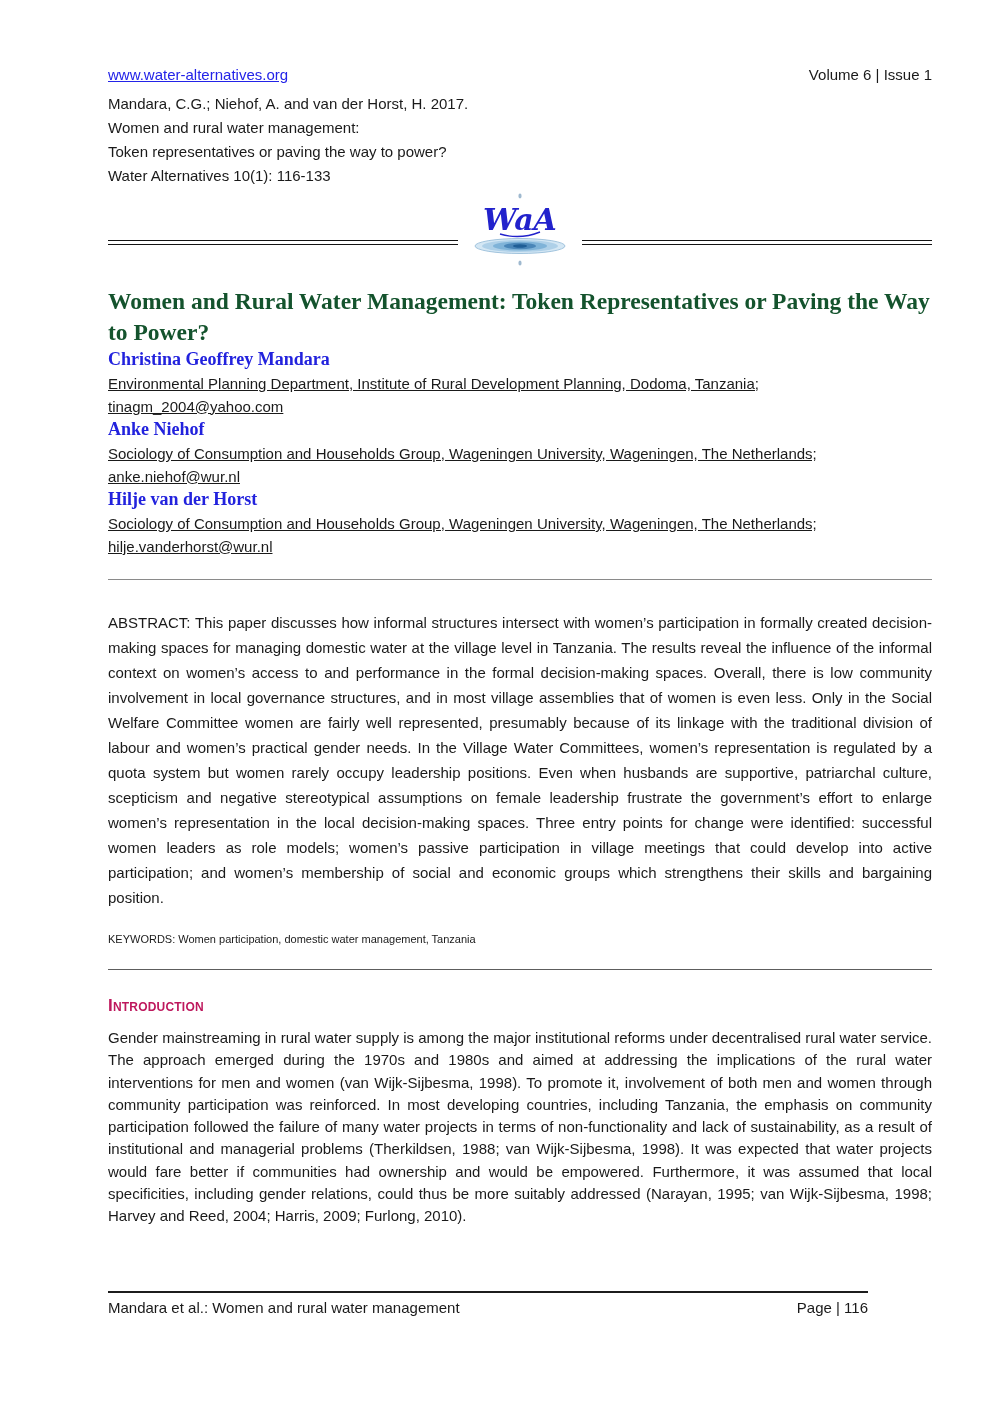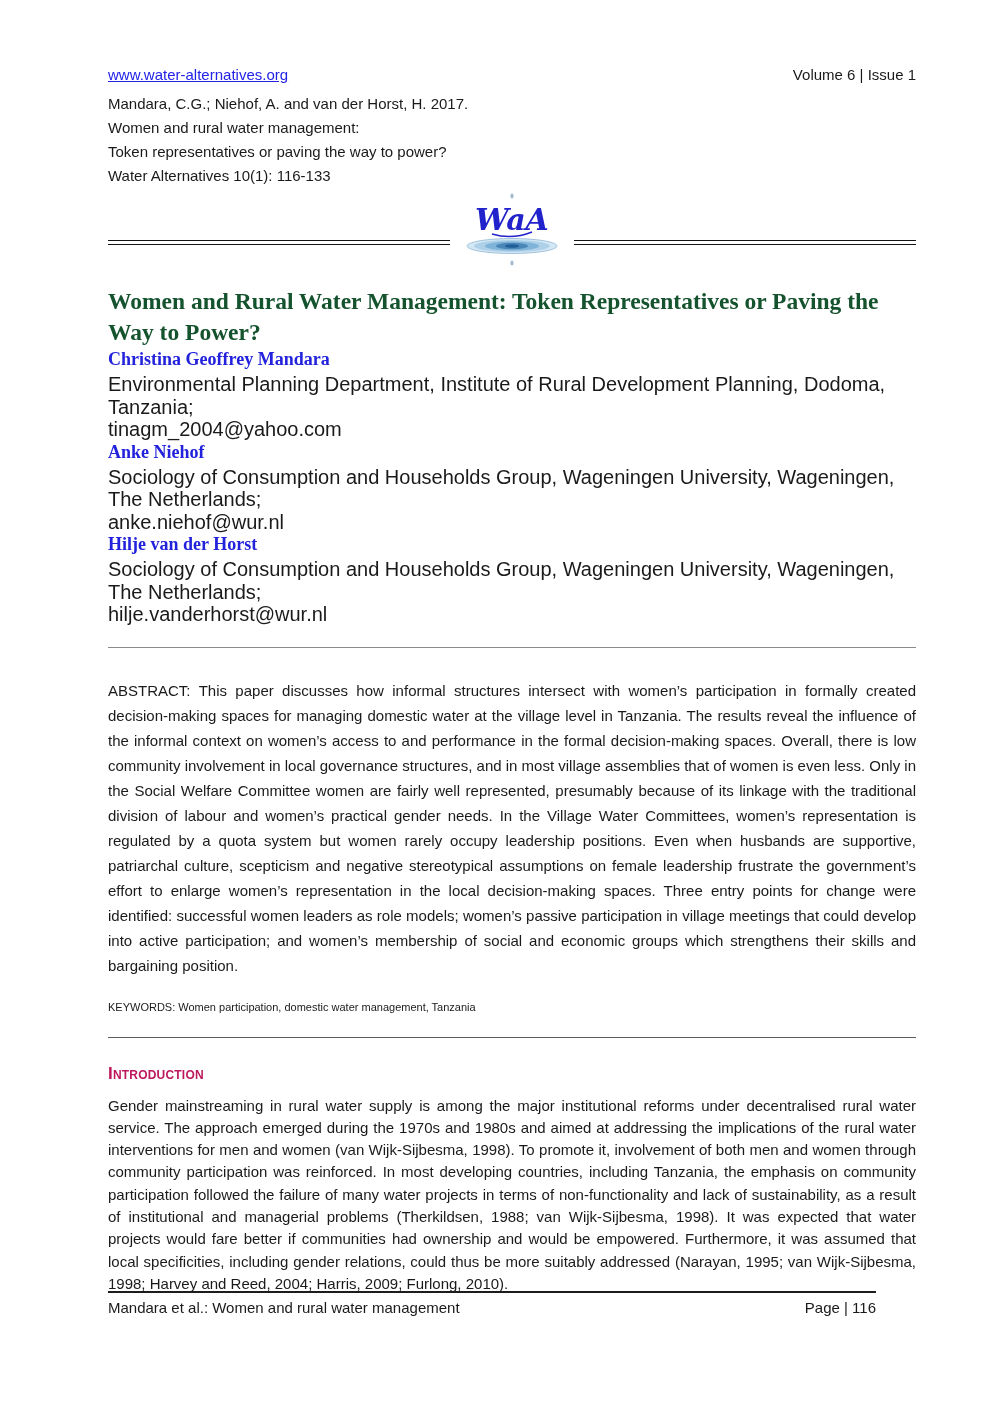--- a/index.html
+++ b/index.html
@@ -8,21 +8,21 @@
     font-family: "Liberation Sans", "DejaVu Sans", sans-serif;
     color: #1a1a1a;
     -webkit-font-smoothing: antialiased;
   }
   .page {
     position: relative;
     width: 992px;
     height: 1403px;
     margin: 0 auto;
     background: #ffffff;
-    padding: 64px 76px 0 108px;
+    padding: 64px 60px 0 108px;
     overflow: hidden;
   }
 
   
   .header-row {
     display: flex;
     justify-content: space-between;
     align-items: baseline;
     font-size: 15px;
     line-height: 21px;
@@ -71,21 +71,21 @@
     line-height: 31px;
     color: #14532d;
   }
   .author-name {
     font-family: "Liberation Serif", "DejaVu Serif", serif;
     font-weight: 700;
     font-size: 18px;
     line-height: 23px;
     color: var(--author-blue, #2222dd);
   }
-  .affil { font-size: 20px; line-height: 22.5px; margin-top: 2px; }
+  .affil { font-size: 15px; line-height: 22.5px; margin-top: 2px; text-decoration: underline; }
   .affil + .affil { margin-top: 0; }
 
   
   .sep {
     border: none;
     border-top: 1.5px solid #8a8a8a;
     margin: 0;
   }
   .sep-abstract { margin-top: 21px; }
   .sep-keywords { margin-top: 19px; border-top-color: #5d5d5d; }
@@ -112,21 +112,21 @@
     margin-top: 11px;
     font-size: 15px;
     line-height: 22.3px;
     text-align: justify;
   }
 
   
   .footer {
     position: absolute;
     left: 108px;
-    right: 116px;
+    right: 124px;
     top: 1291px;
     border-top: 2px solid #1c1c1c;
     padding-top: 5px;
     display: flex;
     justify-content: space-between;
     font-size: 15px;
     line-height: 20px;
   }
 </style>
 </head>

